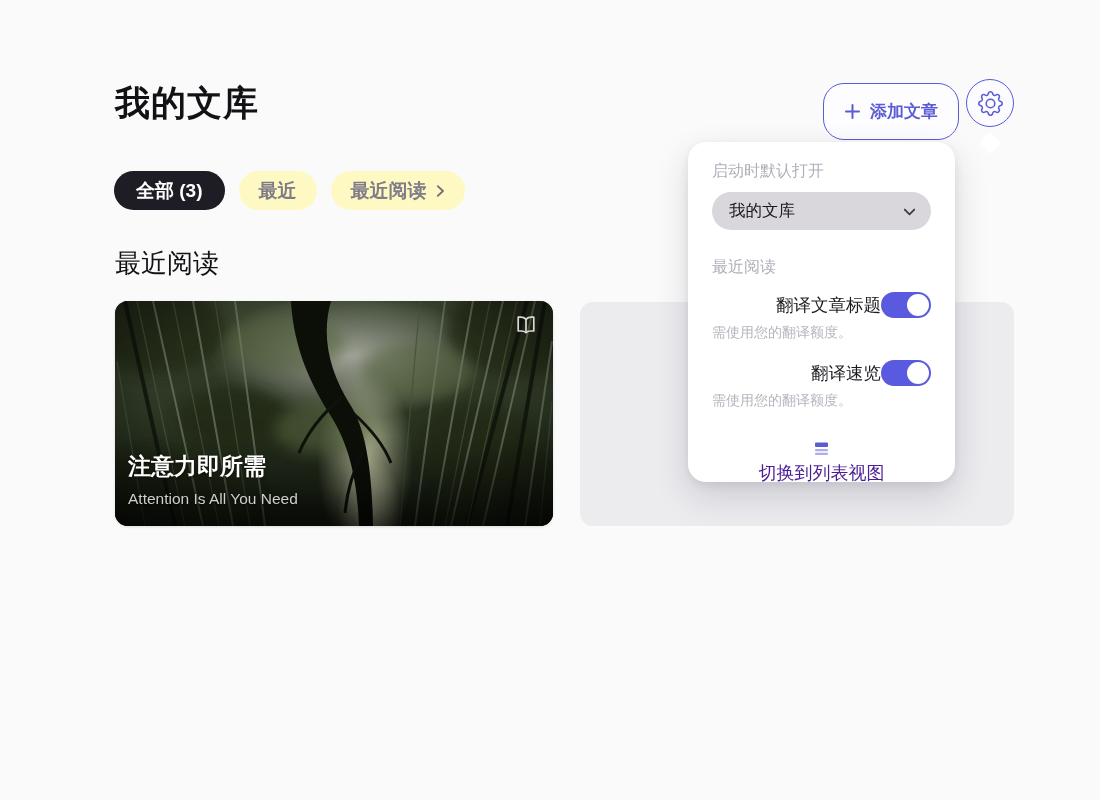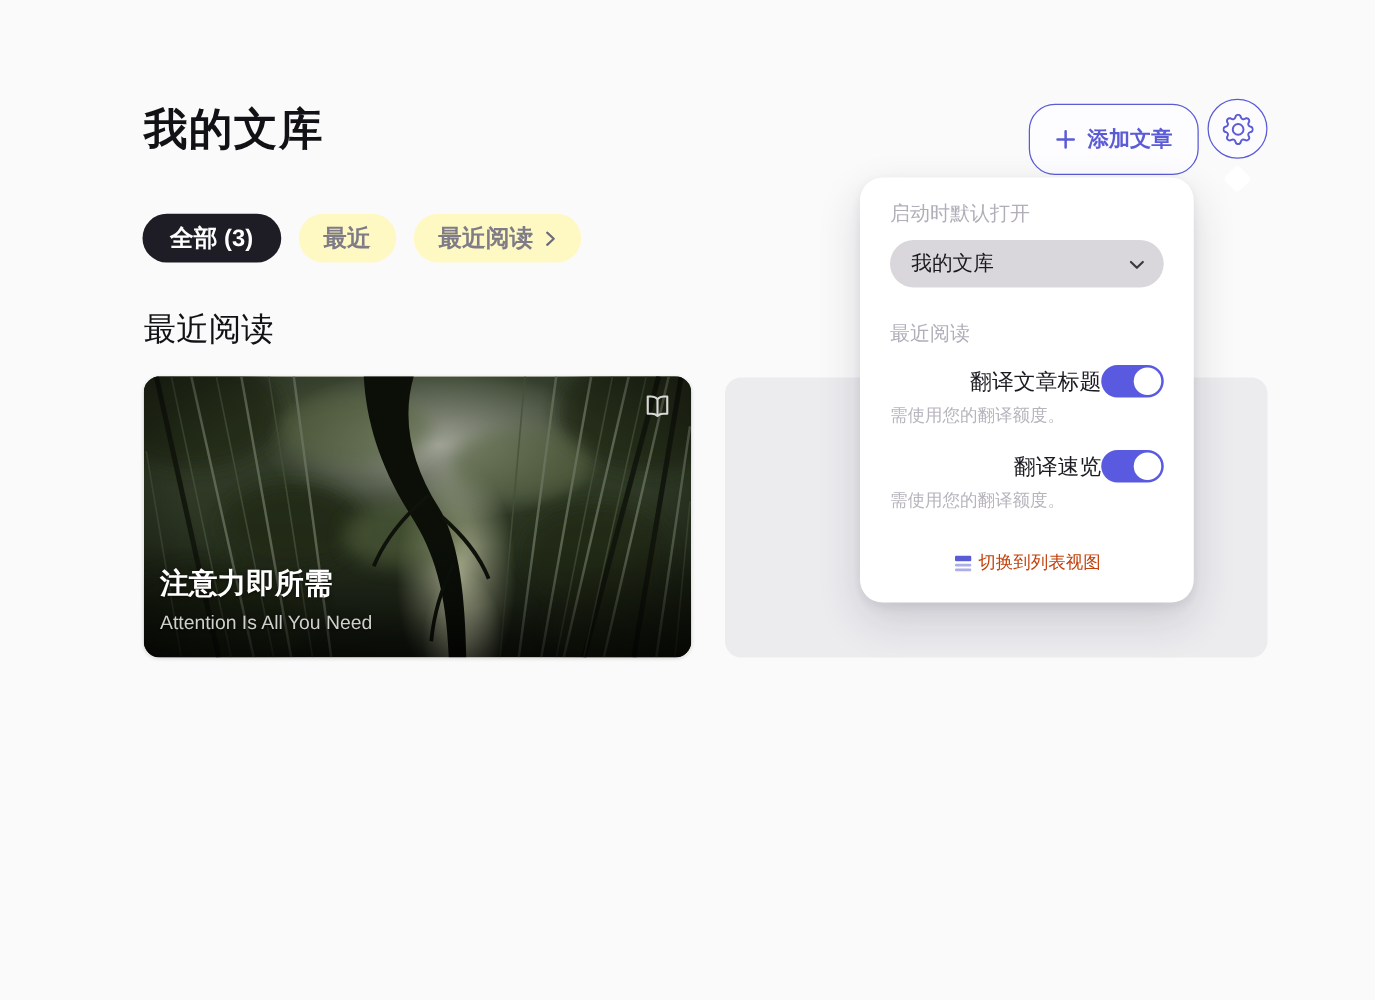--- a/index.html
+++ b/index.html
@@ -104,21 +104,21 @@
   .switch[data-on="true"] { background:#5a5ae0; }
   .switch .knob {
     position:absolute; top:2px; left:2px; width:22px; height:22px;
     border-radius:50%; background:#ffffff;
   }
   .switch[data-on="true"] .knob { left:auto; right:2px; }
   .help-text { margin-top:6px; font-size:14px; color:#b7b4bd; }
   .toggle-row.second { margin-top:18px; }
   .view-link {
     margin-top:31px; display:flex; align-items:center; justify-content:center;
-    gap:5px; color:#c2410c; font-size:14px; font-weight:500; cursor:pointer;
+    gap:5px; color:#4c1d95; font-size:18px; font-weight:500; cursor:pointer;flex-direction:column;
   }
 </style>
 </head>
 <body>
 
 <div class="stage">
 
   <h1 class="page-title">我的文库</h1>
 
   <button class="add-btn">

